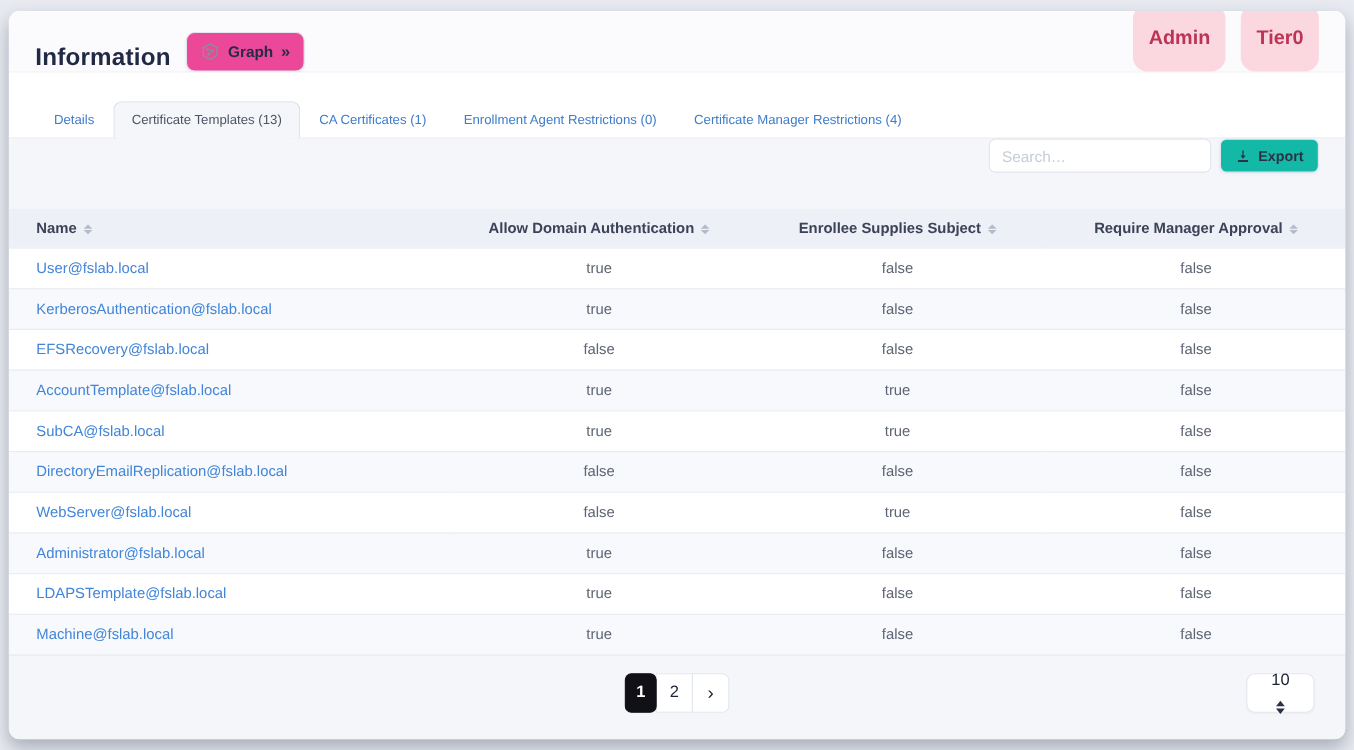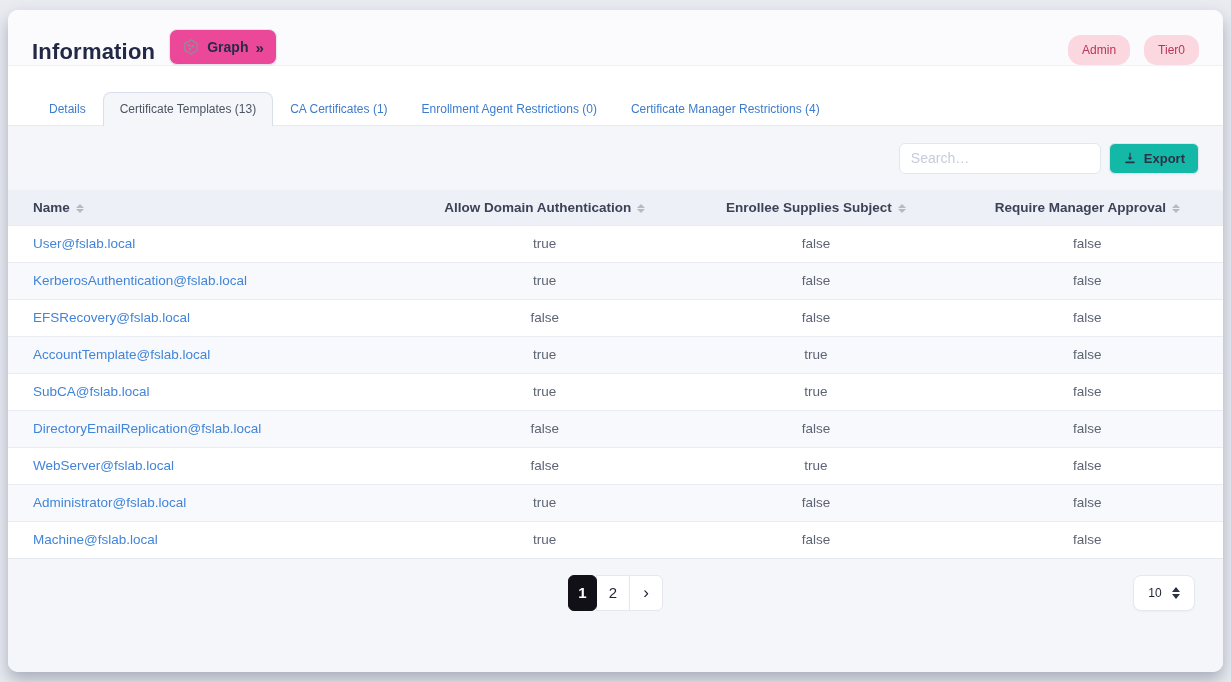--- a/index.html
+++ b/index.html
@@ -27,42 +27,42 @@
   .graph-btn {
     margin-left:14px; height:36px; display:flex; align-items:center; gap:7px;
     background:#ec4899; border:1px solid #e3e6ed; border-radius:8px;
     padding:0 12px; cursor:pointer; box-shadow:0 1px 2px rgba(40,50,80,.06);
   }
   .graph-btn .gtxt { font-size:14px; font-weight:600; color:#252b48; }
   .graph-btn .chev { font-size:15px; font-weight:700; color:#252b48; }
   .spacer { flex:1; }
   .badge {
     display:inline-block; background:#fbd8df; color:#bb3355;
-    font-size:12px; font-weight:400; border-radius:13px;
-    padding:8px 14px; margin-left:14px;
+    font-size:18px; font-weight:700; border-radius:13px;
+    padding:20px 14px; margin-left:14px;
   }
   
   .tabs-row {
     height:60px; flex:0 0 60px; background:#ffffff;
     display:flex; align-items:flex-end; padding:0 24px;
     border-bottom:1px solid #e6eaf1;
   }
   .tab {
     font-size:12px; color:#3d7ccb; padding:9px 16px; cursor:pointer;
     border:1px solid transparent; border-bottom:none;
     border-radius:8px 8px 0 0; white-space:nowrap;
   }
   .tab.active {
     color:#4d5464; background:#f4f6fa; border-color:#d9dfe9;
     margin-bottom:-1px; padding-bottom:10px; position:relative;
   }
   
   .panel { flex:1; background:#f4f6fa; display:flex; flex-direction:column; }
   .toolbar {
-    height:64px; flex:0 0 64px; display:flex; align-items:center;
+    height:64px; flex:0 0 64px; display:flex; align-items:flex-start;
     justify-content:flex-end; gap:8px; padding:0 24px;
   }
   .search-input {
     width:202px; height:31px; background:#fff; border:1px solid #e2e6ee;
     border-radius:6px; padding:0 11px; font-size:14px; color:#3c4257;
     font-family:"Liberation Sans", sans-serif; outline:none;
   }
   .search-input::placeholder { color:#c6ccd8; }
   .export-btn {
     height:31px; display:flex; align-items:center; gap:7px;
@@ -110,22 +110,23 @@
   .page-btn.firstpg {
     background:#101016; color:#fff; border-color:#101016; border-radius:6px;
     min-width:29px; position:relative; z-index:1; margin-left:0; font-weight:600;
   }
   .page-btn.lastpg { border-radius:0 6px 6px 0; }
   .page-btn .chevr { font-size:17px; line-height:1; }
   .size-select {
     position:absolute; right:28px; top:16px; width:62px; height:36px;
     background:#fff; border:1px solid #e4e8f0; border-radius:8px;
     display:flex; align-items:center; justify-content:center; gap:10px;
-    font-size:12px; color:#1d2333; cursor:pointer;
+    font-size:15px; color:#1d2333; cursor:pointer;
     box-shadow:0 1px 2px rgba(40,50,80,.04);
+    flex-direction:column;
   }
   .sel-arrows { display:flex; flex-direction:column; gap:2px; }
   .sel-arrows .a-up { width:0;height:0;border-left:4px solid transparent;border-right:4px solid transparent;border-bottom:5px solid #2b3246; }
   .sel-arrows .a-dn { width:0;height:0;border-left:4px solid transparent;border-right:4px solid transparent;border-top:5px solid #2b3246; }
   svg { display:block; }
 </style>
 </head>
 <body>
 
 <div class="card">
@@ -231,20 +232,26 @@
             <td>true</td>
             <td>false</td>
           </tr>
         <tr>
             <td class="name-cell"><span>Administrator@fslab.local</span></td>
             <td>true</td>
             <td>false</td>
             <td>false</td>
           </tr>
         <tr>
+            <td class="name-cell"><span>LDAPSTemplate@fslab.local</span></td>
+            <td>true</td>
+            <td>false</td>
+            <td>false</td>
+          </tr>
+        <tr>
             <td class="name-cell"><span>Machine@fslab.local</span></td>
             <td>true</td>
             <td>false</td>
             <td>false</td>
           </tr>
       </tbody>
     </table>
 
     <div class="pager-row">
       <div class="pager">

